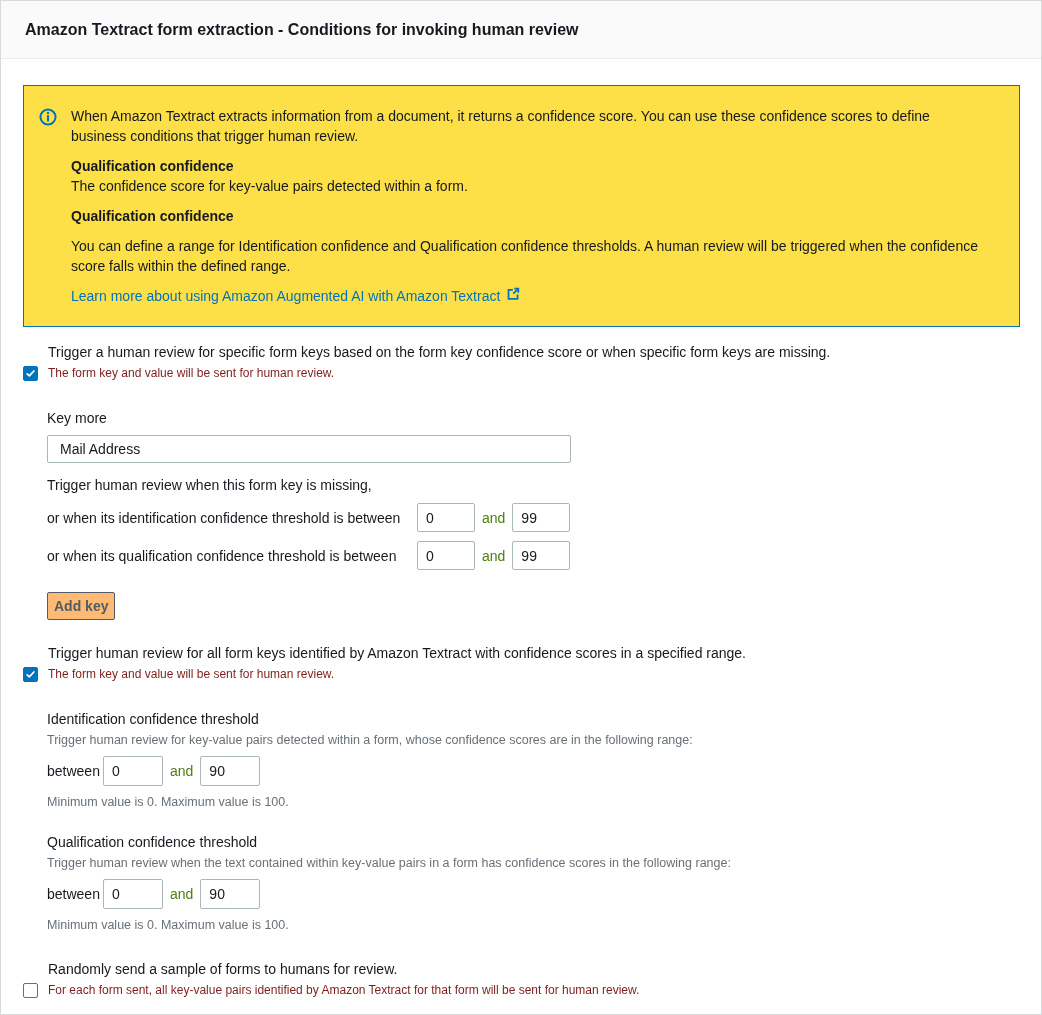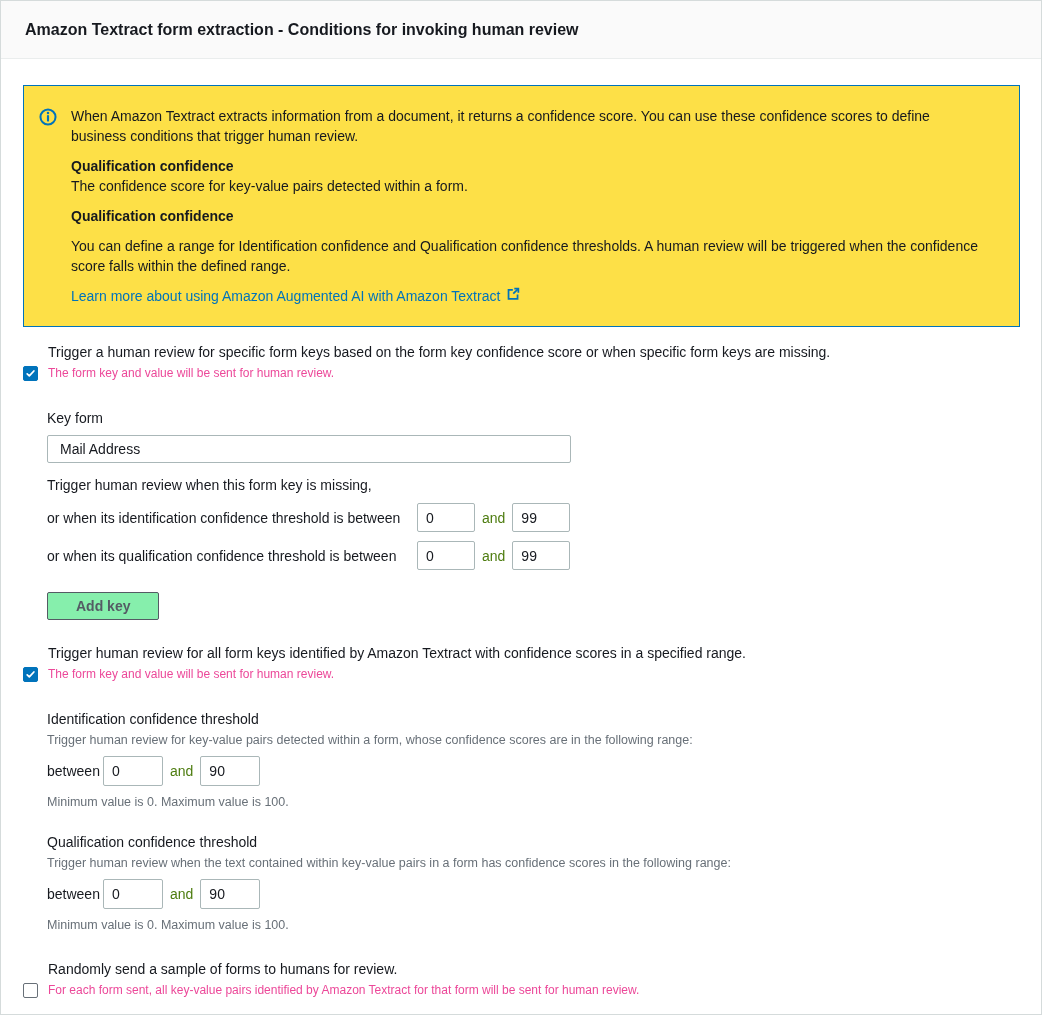--- a/index.html
+++ b/index.html
@@ -58,21 +58,21 @@
     border-radius:2px;
     background:#ffffff;
     display:inline-flex; align-items:center; justify-content:center;
     cursor:pointer;
   }
   .cb .tick { display:none; }
   .cb.checked { background:#0073bb; border-color:#0073bb; }
   .cb.checked .tick { display:block; }
   .cb-texts { margin-left:10px; }
   .cb-label { font-size:14px; line-height:19px; color:#16191f; cursor:pointer; }
-  .cb-sub { font-size:12px; line-height:16px; color:#ec4899; margin-top:3px; }
+  .cb-sub { font-size:12px; line-height:16px; color:#7f1d1d; margin-top:3px; }
 
   .indent { margin-left:24px; }
 
   
   .keyname-block { margin-top:28px; }
   .field-label { font-size:14px; line-height:18px; color:#16191f; }
   .text-input {
     display:block;
     margin-top:8px;
     width:524px; height:28px;
@@ -96,27 +96,27 @@
     font-size:14px;
     font-family:"Liberation Sans","DejaVu Sans",sans-serif;
     color:#16191f;
     background:#fff;
   }
   .and-sep { font-size:14px; color:#4d7c0f; padding:0 7px; }
 
   .btn-secondary {
     margin-top:22px;
     display:inline-block;
-    background:#86efac;
+    background:#fdba74;
     border:1px solid #545b64;
     border-radius:2px;
     color:#545b64;
     font-weight:700;
     font-size:14px;
-    padding:5px 28px;
+    padding:5px 6px;
     cursor:pointer;
     font-family:"Liberation Sans","DejaVu Sans",sans-serif;
   }
 
   
   .threshold-block { margin-top:28px; }
   .threshold-block + .threshold-block { margin-top:23px; }
   .th-heading { font-size:14px; line-height:18px; color:#16191f; }
   .th-desc { margin-top:4px; font-size:12.5px; line-height:16px; color:#687078; }
   .th-range { margin-top:8px; display:flex; align-items:center; height:30px; }
@@ -176,21 +176,21 @@
             <path d="M2.8 7.4l2.7 2.7L11.3 3.8" stroke="#ffffff" stroke-width="2.2" fill="none" stroke-linecap="round" stroke-linejoin="round"></path>
           </svg>
         </span>
         <div class="cb-texts">
           <div class="cb-label">Trigger a human review for specific form keys based on the form key confidence score or when specific form keys are missing.</div>
           <div class="cb-sub">The form key and value will be sent for human review.</div>
         </div>
       </div>
 
       <div class="indent keyname-block">
-        <div class="field-label">Key form</div>
+        <div class="field-label">Key more</div>
         <input class="text-input" type="text" value="Mail Address" style="">
         <div class="plain-line">Trigger human review when this form key is missing,</div>
 
         <div class="range-row">
           <span class="row-text">or when its identification confidence threshold is between</span>
           <input class="num-input" type="text" value="0" style="">
           <span class="and-sep">and</span>
           <input class="num-input" type="text" value="99" style="">
         </div>
 

